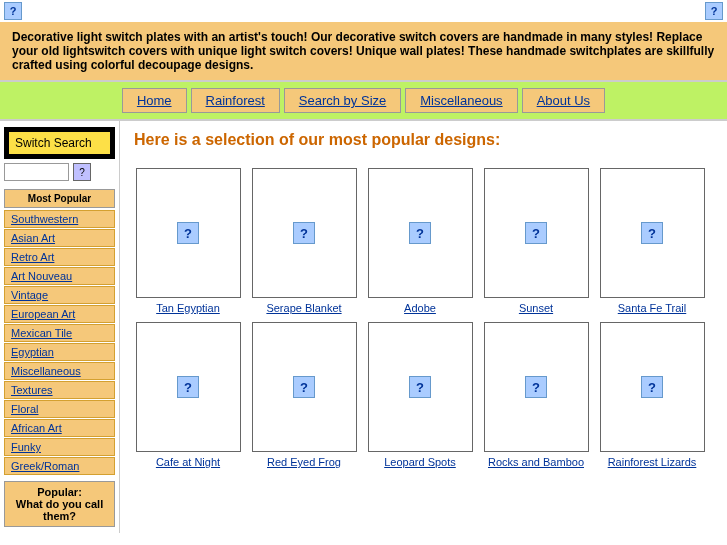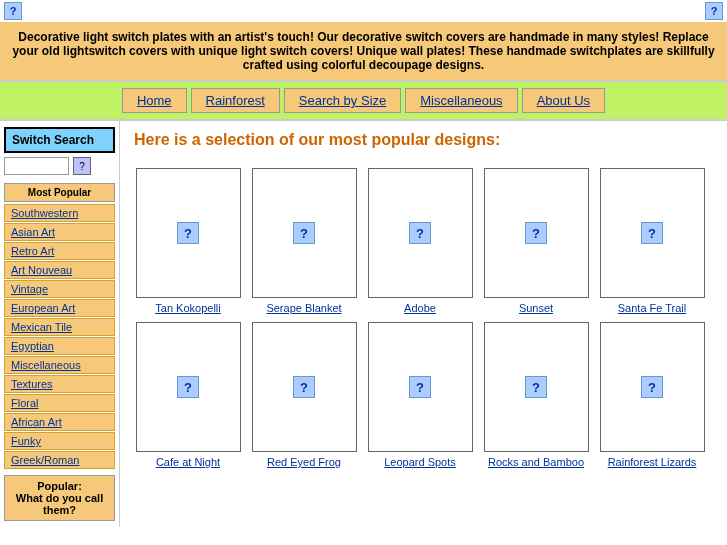--- a/index.html
+++ b/index.html
@@ -2,21 +2,20 @@
 <html><head>
   <meta charset="utf-8">
   <style>
     * { margin: 0; padding: 0; box-sizing: border-box; }
     body { font-family: Arial, sans-serif; font-size: 12px; background: #fff; width: 727px; }
 
     
     .top-bar {
       background: #f5c87a;
       padding: 8px 12px;
-      text-align: center;
       font-size: 12px;
       font-weight: bold;
       border-bottom: 1px solid #ccc;
     }
 
     
     .nav-bar {
       background: #bef264;
       display: flex;
       justify-content: center;
@@ -44,25 +43,25 @@
 
     
     .sidebar {
       width: 120px;
       min-width: 120px;
       background: #fff;
       border-right: 1px solid #ccc;
       padding: 6px 4px;
     }
     .sidebar-title {
-      background: #7dd3fc;
-      font-weight: bold;
+      background: #fde047;
+      font-weight: normal;
       font-size: 12px;
       padding: 4px 6px;
-      border: 2px solid #000000;
+      border: 5px solid #000000;
       margin-bottom: 4px;
     }
     .search-box-row {
       display: flex;
       align-items: center;
       gap: 4px;
       margin-bottom: 8px;
     }
     .search-input {
       width: 65px;
@@ -240,21 +239,21 @@
     </div>
   </div>
 
   <div class="content">
     <div class="content-title">Here is a selection of our most popular designs:</div>
     <div class="product-grid" id="product-grid">
         <div class="product-item">
           <div class="product-image-box">
             <div class="placeholder-icon">?</div>
           </div>
-          <div class="product-label">Tan Kokopelli</div>
+          <div class="product-label">Tan Egyptian</div>
         </div>
         <div class="product-item">
           <div class="product-image-box">
             <div class="placeholder-icon">?</div>
           </div>
           <div class="product-label">Serape Blanket</div>
         </div>
         <div class="product-item">
           <div class="product-image-box">
             <div class="placeholder-icon">?</div>

